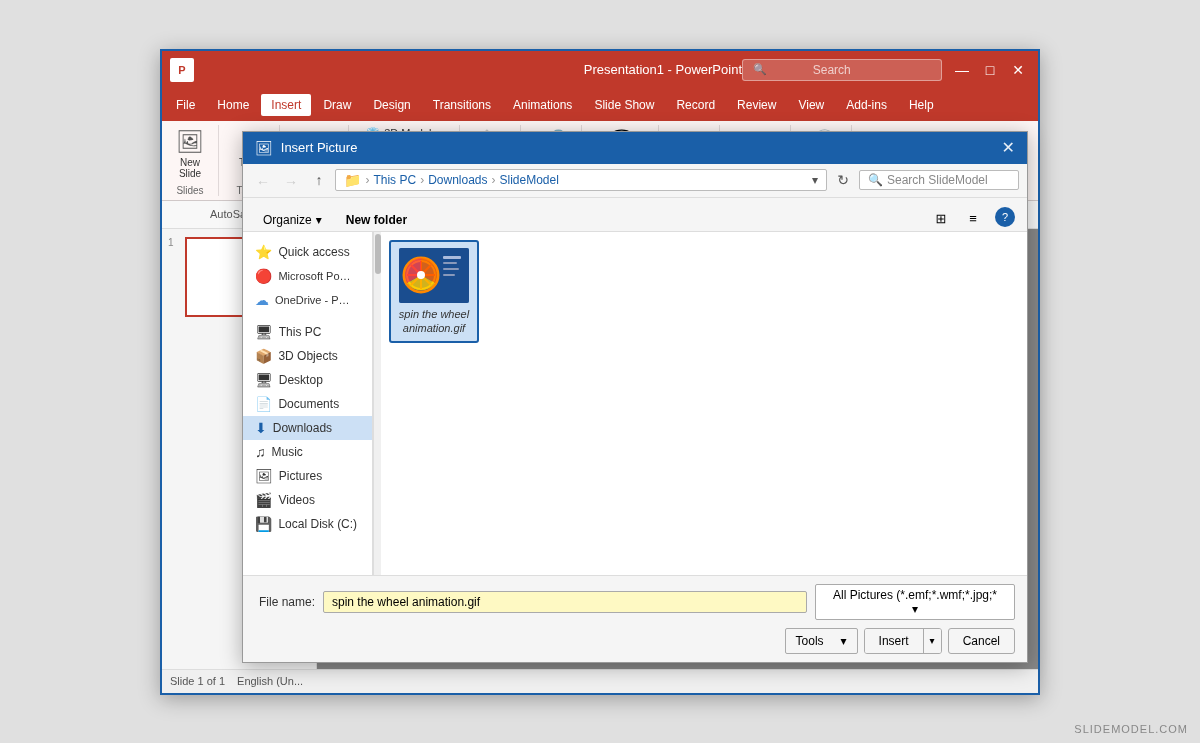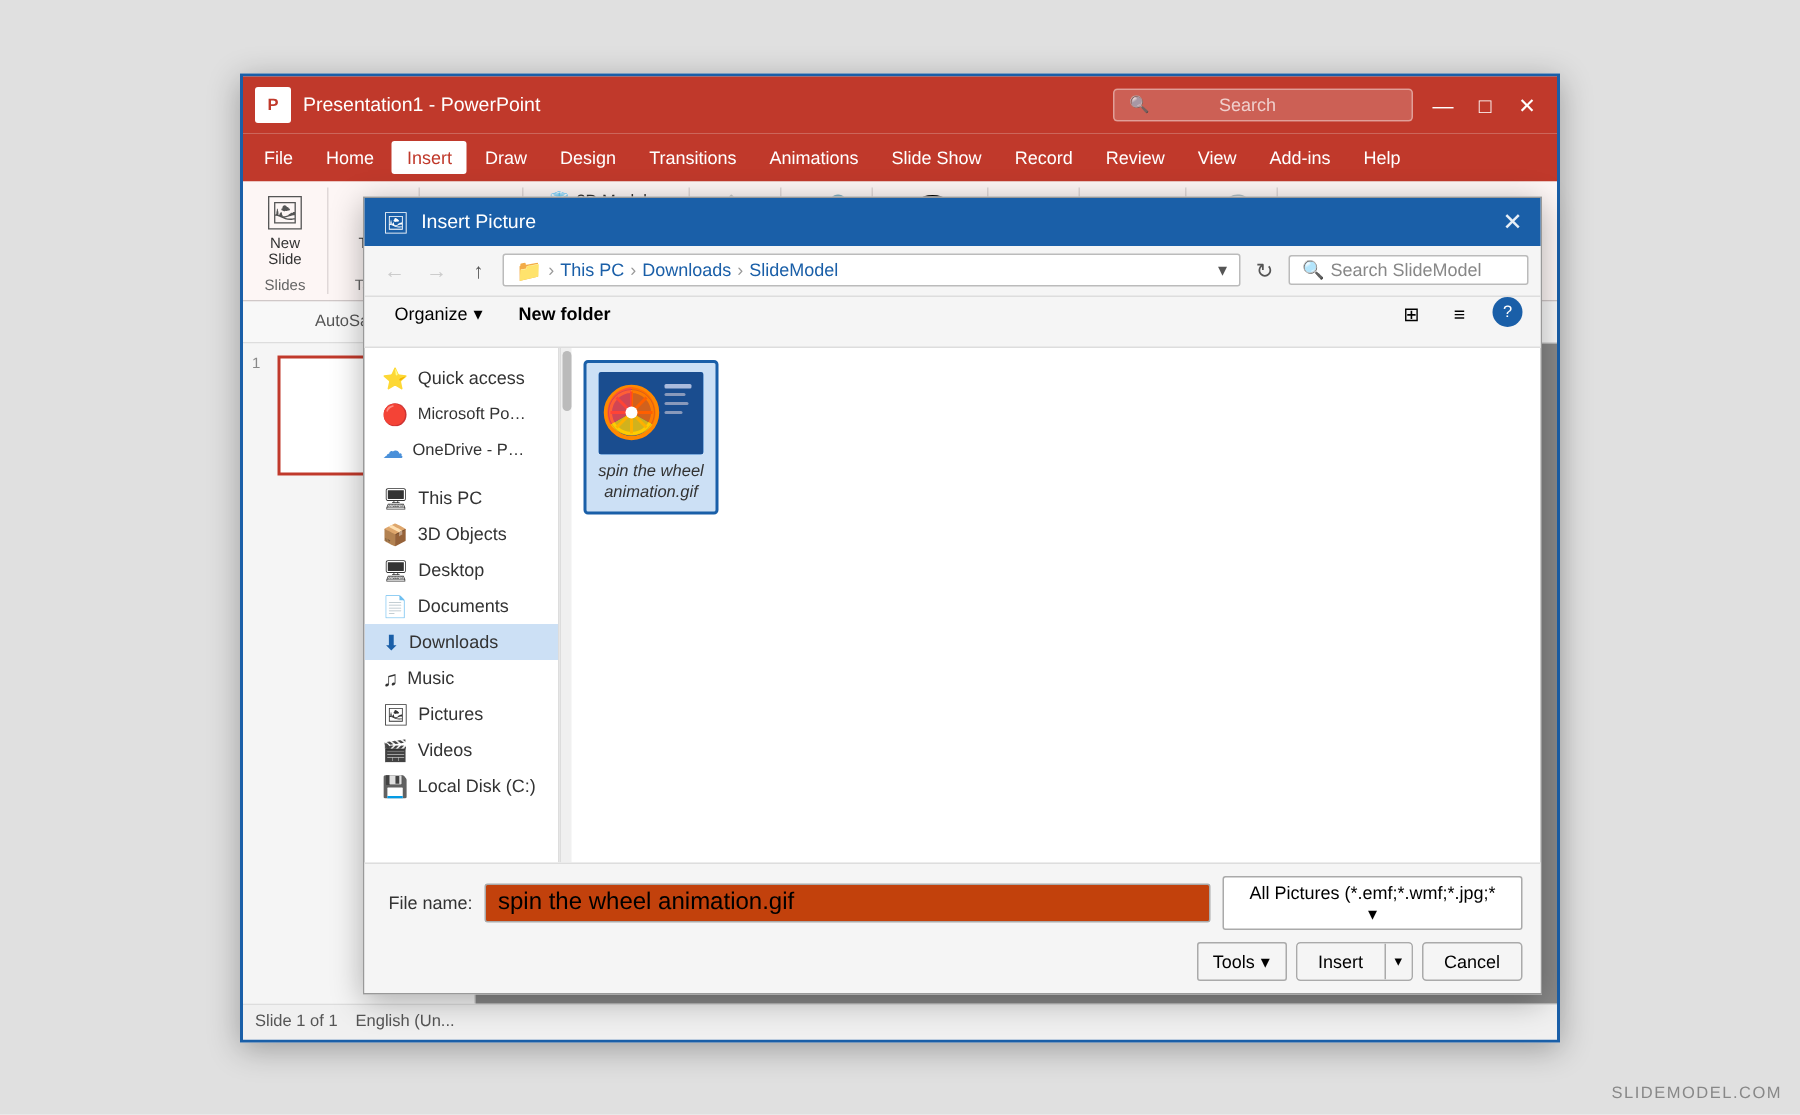--- a/index.html
+++ b/index.html
@@ -41,20 +41,21 @@
       align-items: center;
       justify-content: center;
       margin-right: 8px;
       font-weight: bold;
       color: #c0392b;
       font-size: 10px;
     }
     .title-bar-text {
       flex: 1;
       font-size: 13px;
+      text-align: right;
     }
     .title-search {
       background: rgba(255,255,255,0.2);
       border: 1px solid rgba(255,255,255,0.4);
       border-radius: 3px;
       padding: 3px 10px;
       color: rgba(255,255,255,0.8);
       font-size: 12px;
       width: 200px;
       display: flex;
@@ -351,21 +352,21 @@
       flex: 1;
       overflow: hidden;
     }
 
     
     .dialog-action-bar {
       background: #f5f5f5;
       border-bottom: 1px solid #ddd;
       height: 34px;
       display: flex;
-      align-items: flex-start;
+      align-items: flex-end;
       padding: 0 12px;
       gap: 8px;
     }
     .organize-btn {
       display: flex;
       align-items: center;
       gap: 4px;
       padding: 4px 8px;
       cursor: pointer;
       border-radius: 2px;
@@ -489,22 +490,22 @@
       color: #333;
       white-space: nowrap;
       min-width: 60px;
       text-align: right;
     }
     .filename-input {
       flex: 1;
       border: 1px solid #aaa;
       border-radius: 2px;
       padding: 3px 8px;
-      font-size: 16px;
-      background: #c2410c;
+      font-size: 12px;
+      background: #fef9c3;
     }
     .filetype-dropdown {
       border: 1px solid #aaa;
       border-radius: 2px;
       padding: 3px 8px;
       font-size: 12px;
       background: white;
       min-width: 200px;
       display: flex;
       align-items: center;
@@ -513,21 +514,21 @@
     }
     .action-row {
       display: flex;
       justify-content: flex-end;
       gap: 6px;
       align-items: center;
     }
     .tools-btn {
       display: flex;
       align-items: center;
-      gap: 4px;
+      gap: 17px;
       padding: 5px 10px;
       border: 1px solid #aaa;
       background: #f5f5f5;
       border-radius: 2px;
       cursor: pointer;
       font-size: 12px;
     }
     .insert-btn-group {
       display: flex;
       border: 1px solid #aaa;

